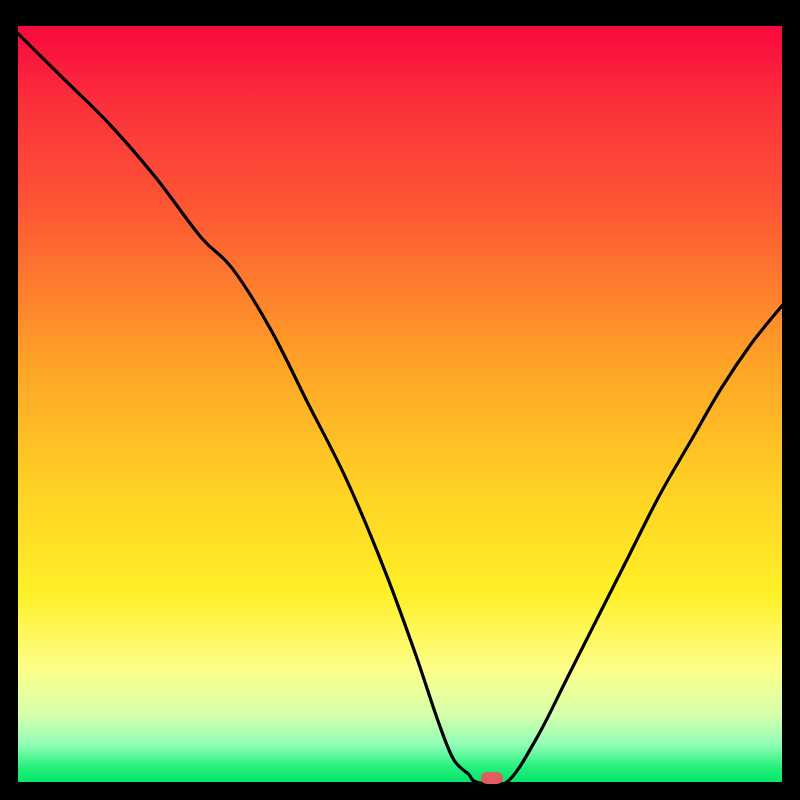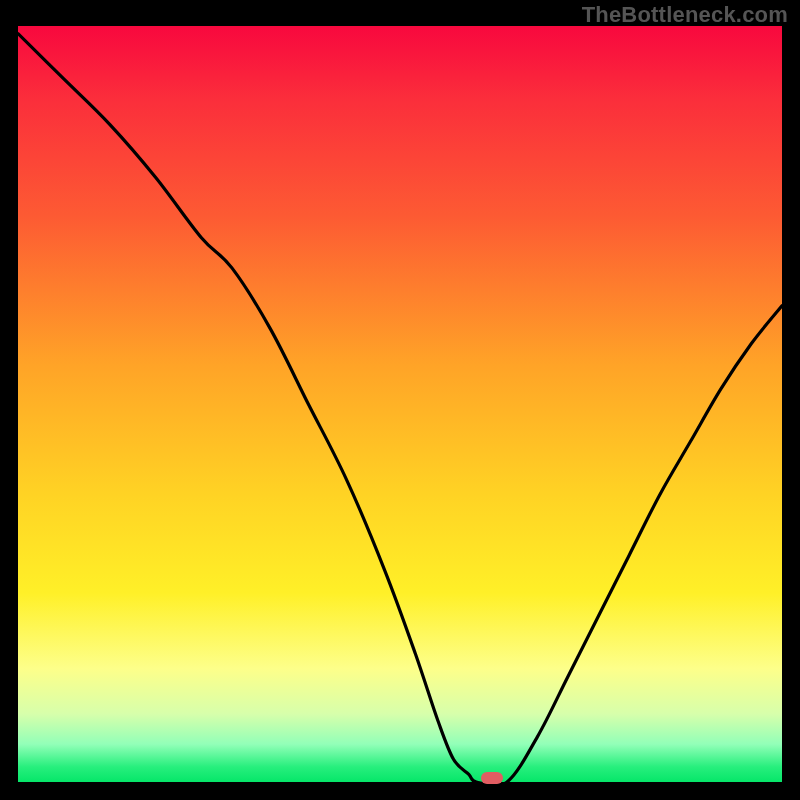--- a/index.html
+++ b/index.html
@@ -74,21 +74,20 @@
     background: #e15d62;
     z-index: 12;
     transform: translate(-50%, -50%);
   }
 </style>
 </head>
 <body>
 
 <div class="frame">
 
-  <div class="watermark">TheBottleneck.com</div>
 
   <div class="plot-outer">
     <div class="plot"></div>
 
     <svg class="curve" viewBox="0 0 764 756" preserveAspectRatio="none">
       <path id="curve-path" fill="none" stroke="#000000" stroke-width="3.2" stroke-linejoin="round" stroke-linecap="round" d="M 0.0 7.6 C 7.6 15.1, 30.6 37.8, 45.8 52.9 C 61.1 68.0, 76.4 81.9, 91.7 98.3 C 107.0 114.7, 122.2 132.3, 137.5 151.2 C 152.8 170.1, 170.6 196.6, 183.4 211.7 C 196.1 226.8, 202.5 226.8, 213.9 241.9 C 225.4 257.0, 239.4 279.7, 252.1 302.4 C 264.9 325.1, 277.6 352.8, 290.3 378.0 C 303.1 403.2, 315.8 425.9, 328.5 453.6 C 341.3 481.3, 355.3 515.3, 366.7 544.3 C 378.2 573.3, 388.4 602.3, 397.3 627.5 C 406.2 652.7, 413.8 677.9, 420.2 695.5 C 426.6 713.2, 430.4 724.5, 435.5 733.3 C 440.6 742.1, 446.9 744.7, 450.8 748.4 C 454.6 752.2, 452.0 754.7, 458.4 756.0 C 464.8 757.3, 478.8 763.6, 489.0 756.0 C 499.1 748.4, 509.3 728.3, 519.5 710.6 C 529.7 693.0, 539.9 670.3, 550.1 650.2 C 560.3 630.0, 570.5 609.8, 580.6 589.7 C 590.8 569.5, 601.0 549.4, 611.2 529.2 C 621.4 509.0, 631.6 487.6, 641.8 468.7 C 651.9 449.8, 662.1 433.4, 672.3 415.8 C 682.5 398.2, 692.7 379.3, 702.9 362.9 C 713.1 346.5, 723.3 331.4, 733.4 317.5 C 743.6 303.7, 758.9 286.0, 764.0 279.7 "></path>
     </svg>
 
     <div class="marker" id="min-marker" style="left: 473.68px; top: 752px; background: rgb(225, 93, 98);"></div>
   </div>

